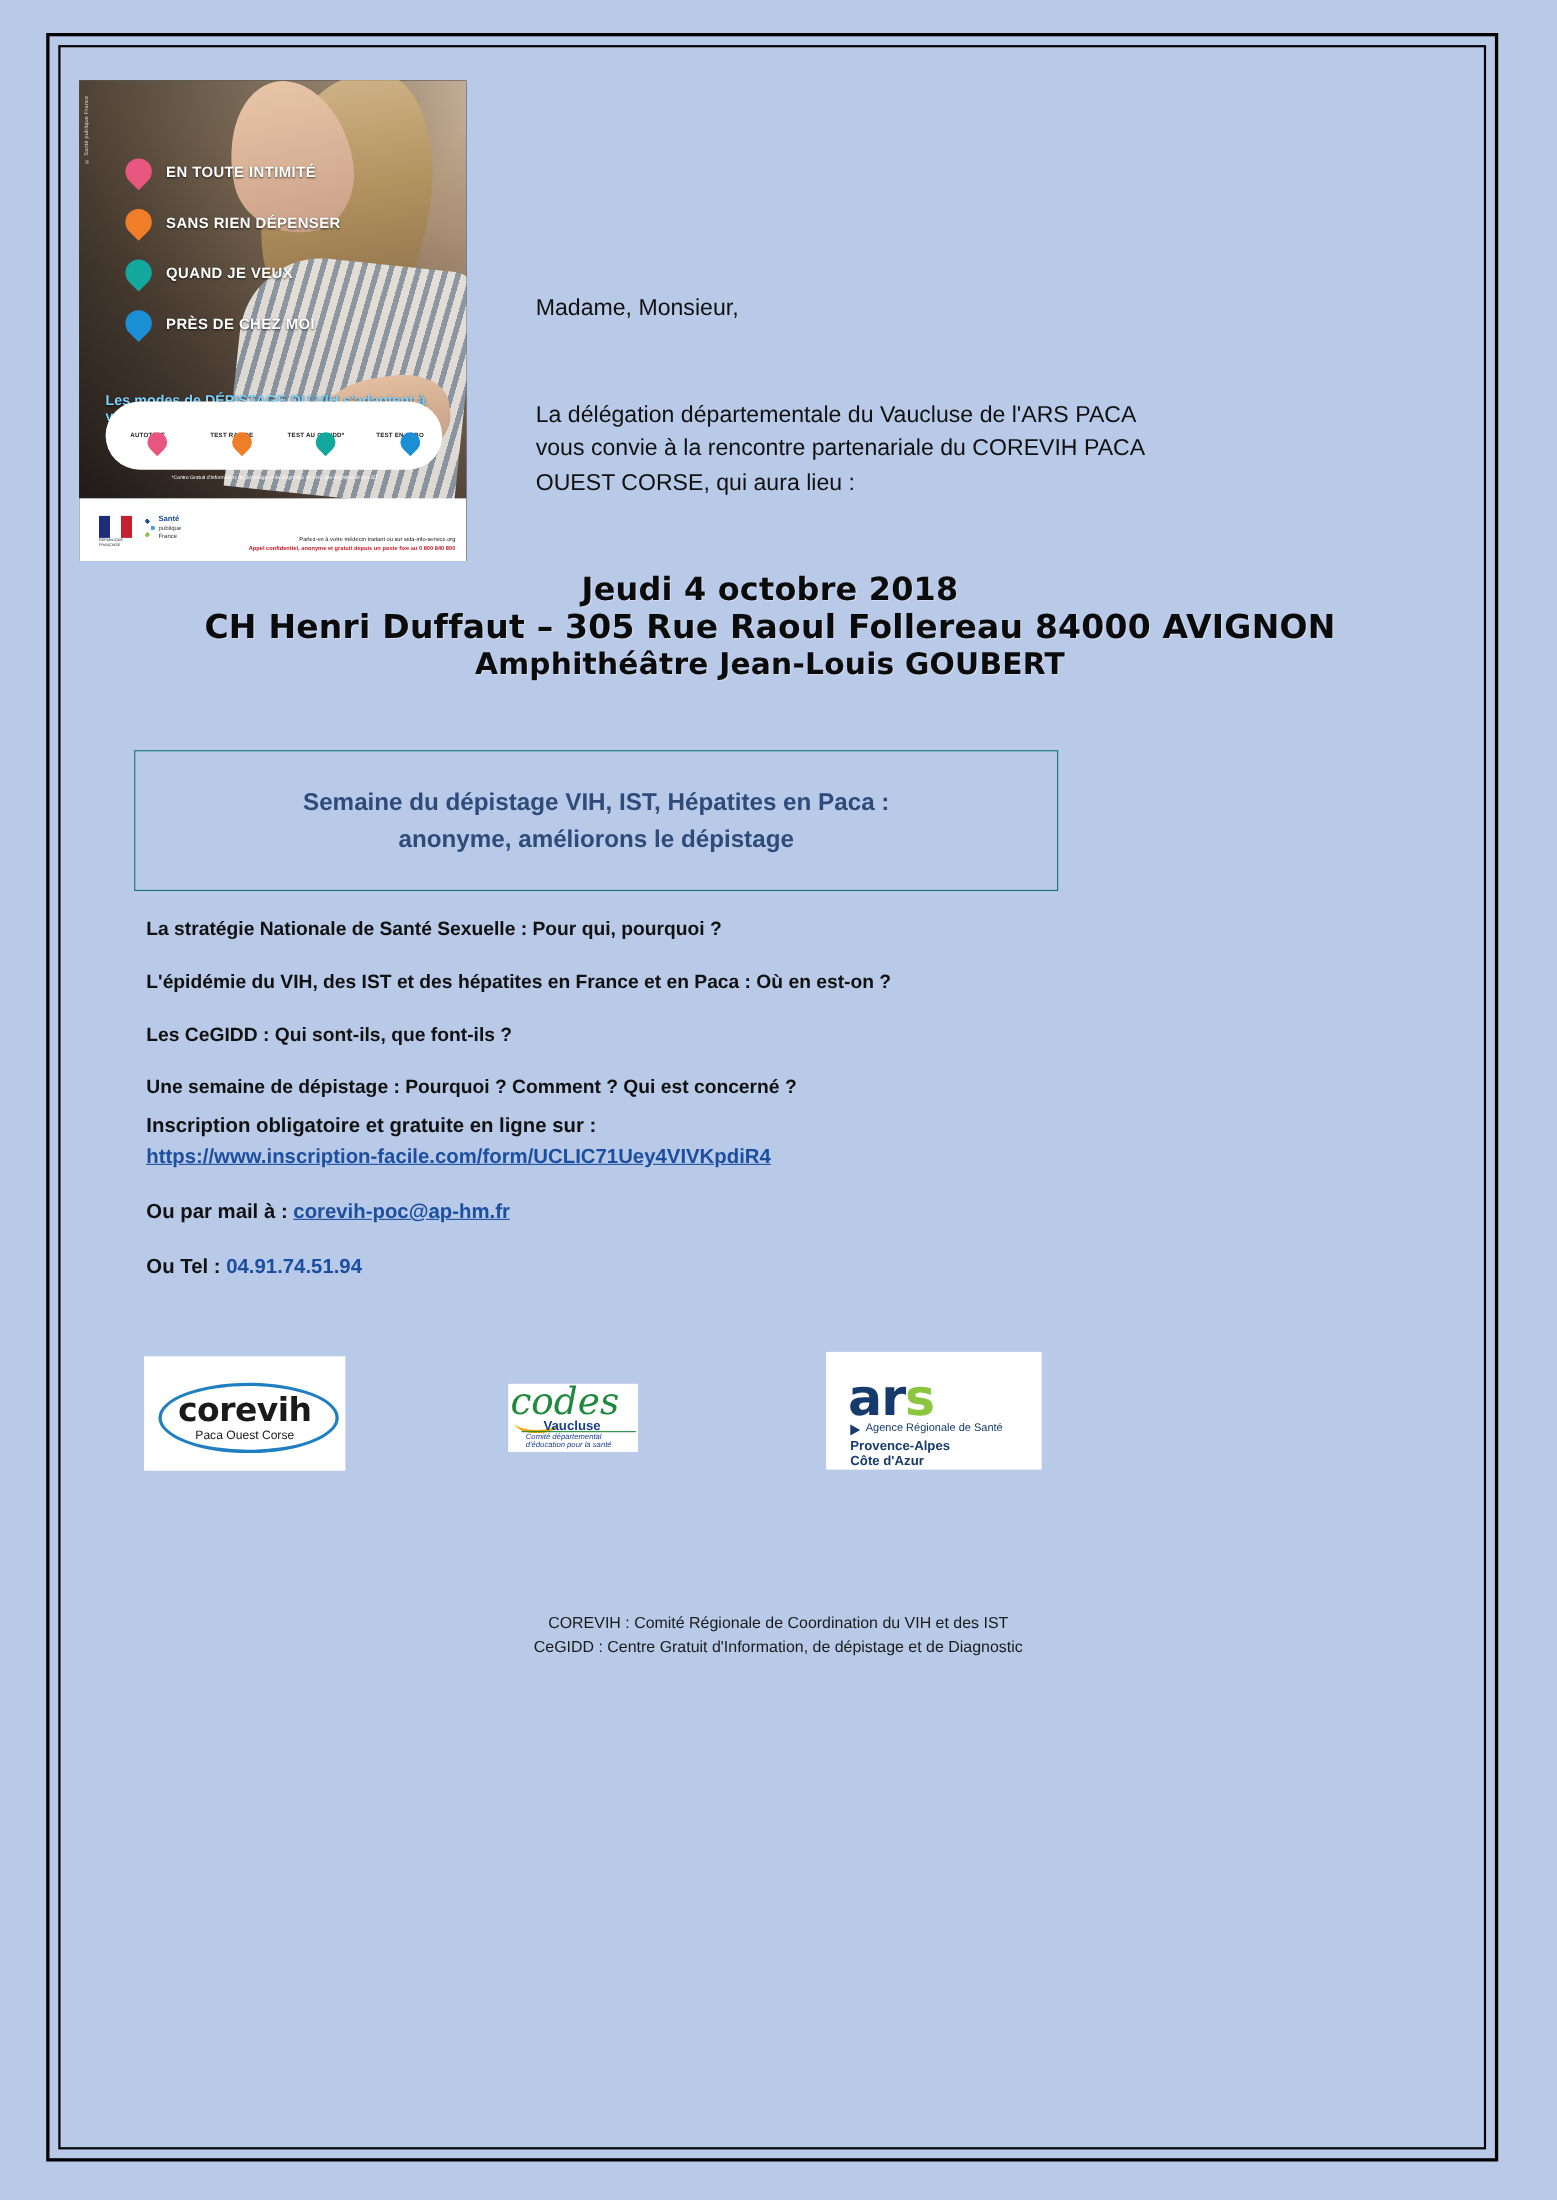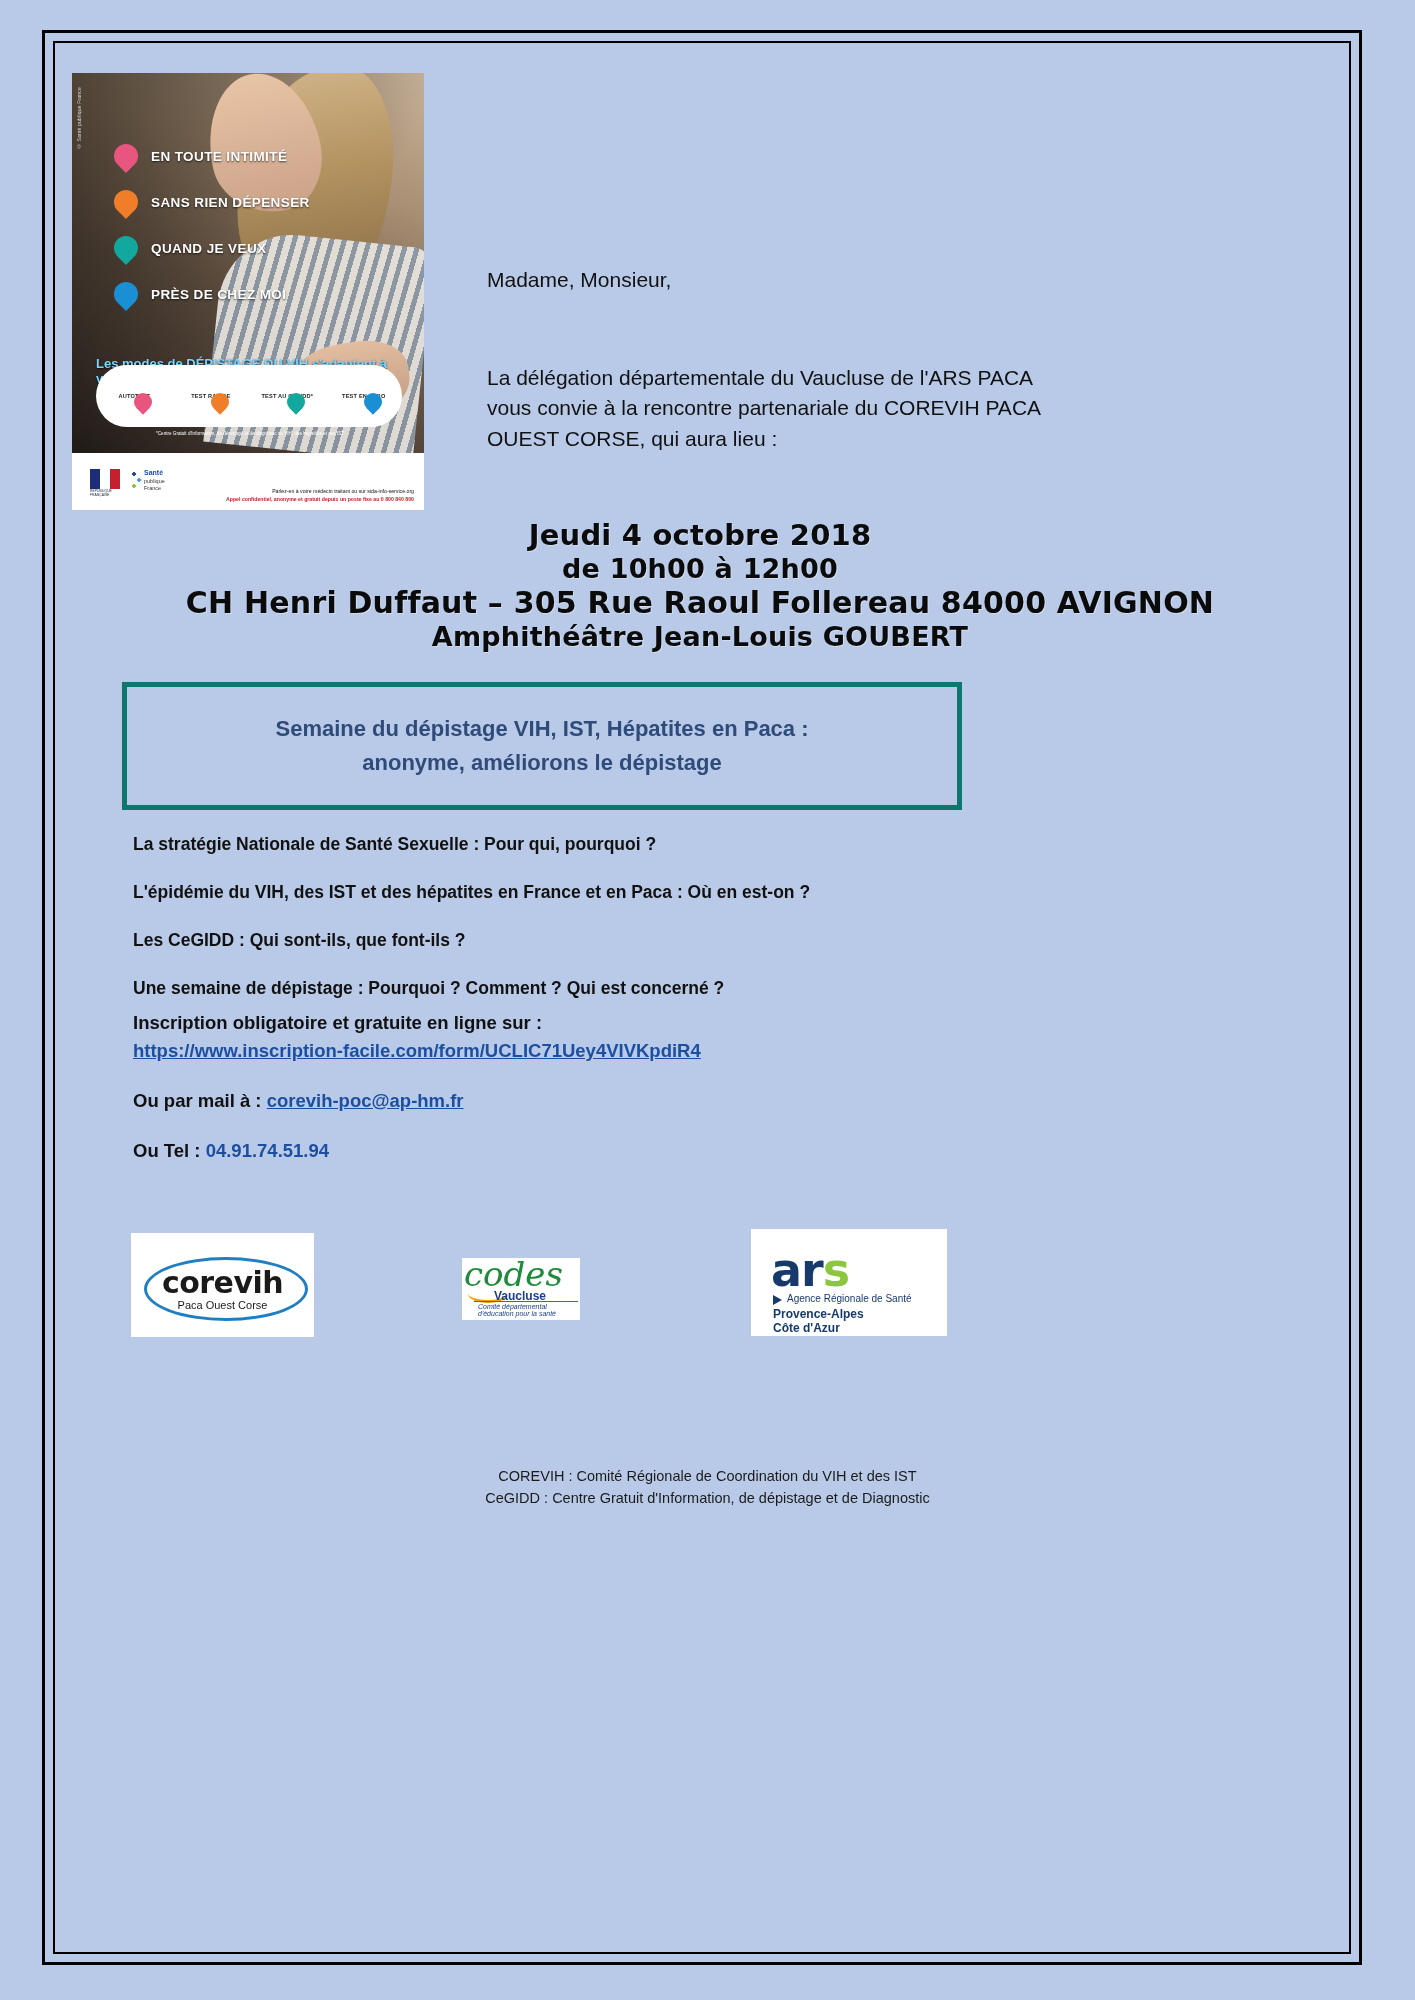--- a/index.html
+++ b/index.html
@@ -305,21 +305,21 @@
   .ev3 { font-size: 30px; }
   .ev4 { font-size: 27px; }
 
   
   .theme-box {
     position: absolute;
     left: 122px;
     top: 682px;
     width: 840px;
     height: 128px;
-    border: 5px solid #0f766e;
+    border: 1px solid #0f766e;
     box-sizing: border-box;
     display: flex;
     flex-direction: column;
     align-items: center;
     justify-content: center;
   }
   .theme-line {
     font-size: 22px;
     font-weight: bold;
     color: #2e4b7a;
@@ -586,21 +586,20 @@
         <div class="red">Appel confidentiel, anonyme et gratuit depuis un poste fixe au 0 800 840 800</div>
       </div>
     </div>
   </div>
 
   <div class="salutation">Madame, Monsieur,</div>
   <div class="intro">La délégation départementale du Vaucluse de l'ARS PACA vous convie à la rencontre partenariale du COREVIH PACA OUEST CORSE, qui aura lieu :</div>
 
   <div class="event">
     <div class="ev1">Jeudi 4 octobre 2018</div>
-    <div class="ev2">de 10h00 à 12h00</div>
     <div class="ev3">CH Henri Duffaut – 305 Rue Raoul Follereau 84000 AVIGNON</div>
     <div class="ev4">Amphithéâtre Jean-Louis GOUBERT</div>
   </div>
 
   <div class="theme-box">
     <div class="theme-line">Semaine du dépistage VIH, IST, Hépatites en Paca :</div>
     <div class="theme-line">anonyme, améliorons le dépistage</div>
   </div>
 
   <div class="agenda">

